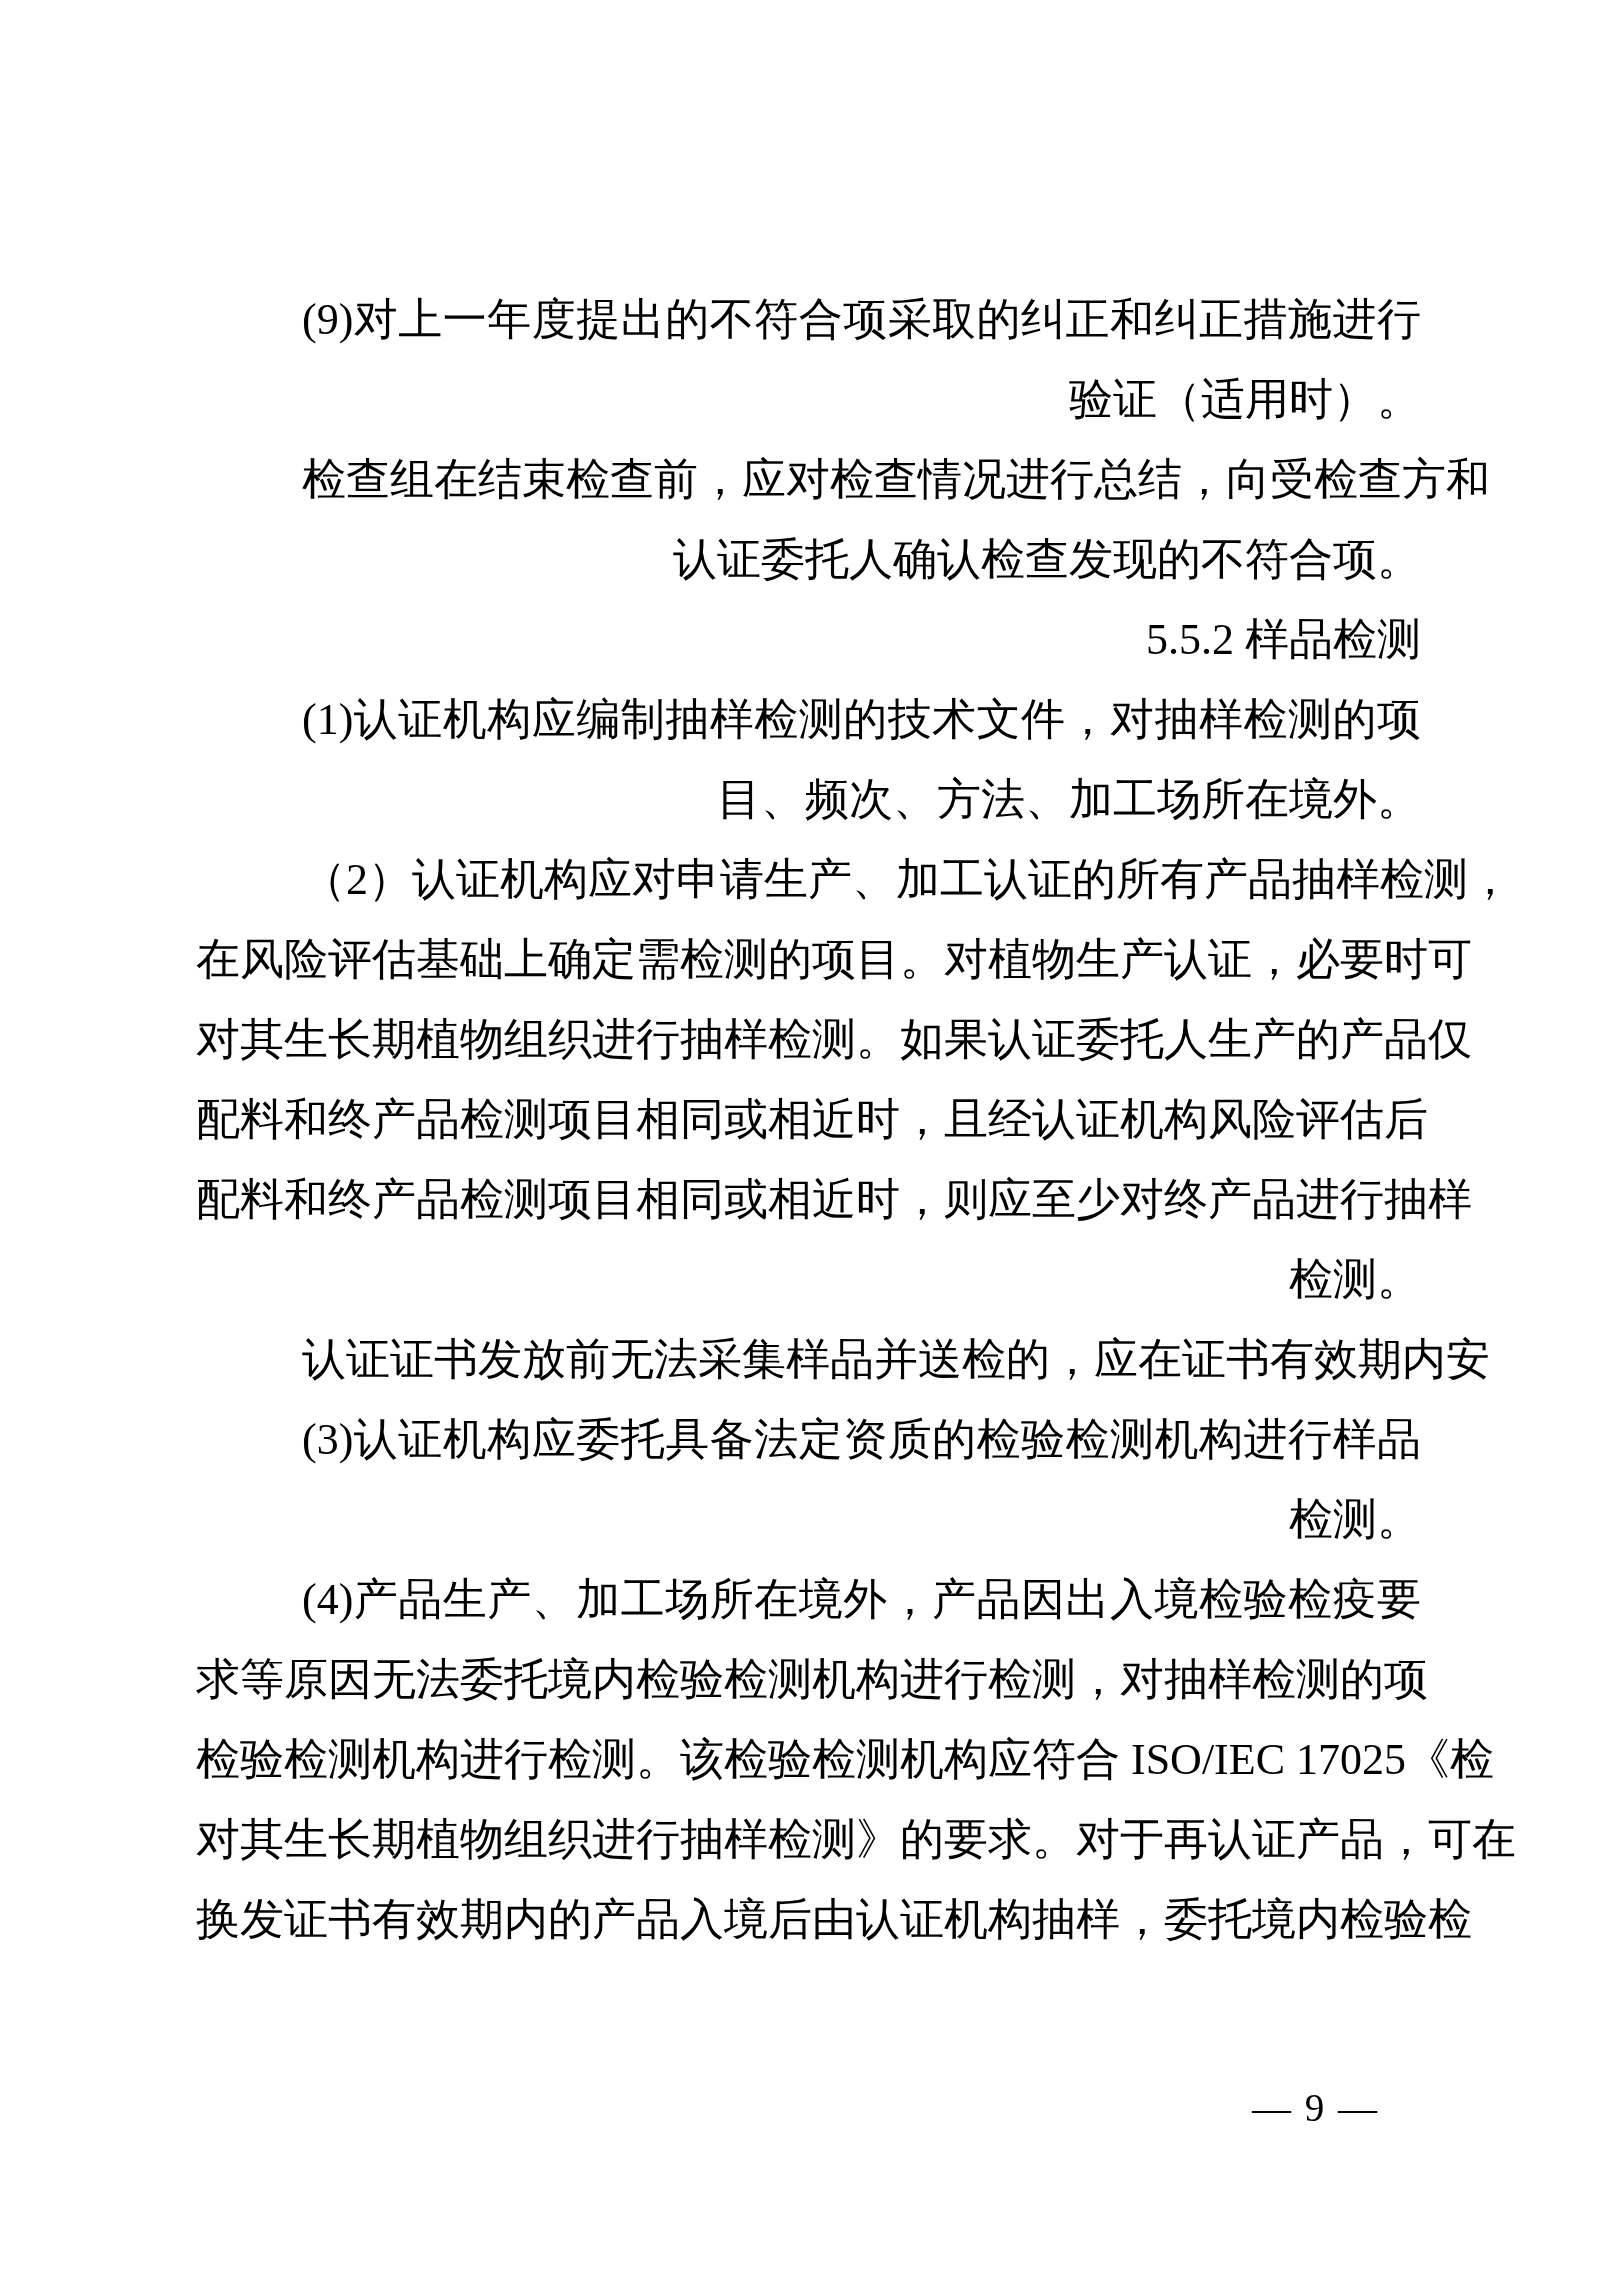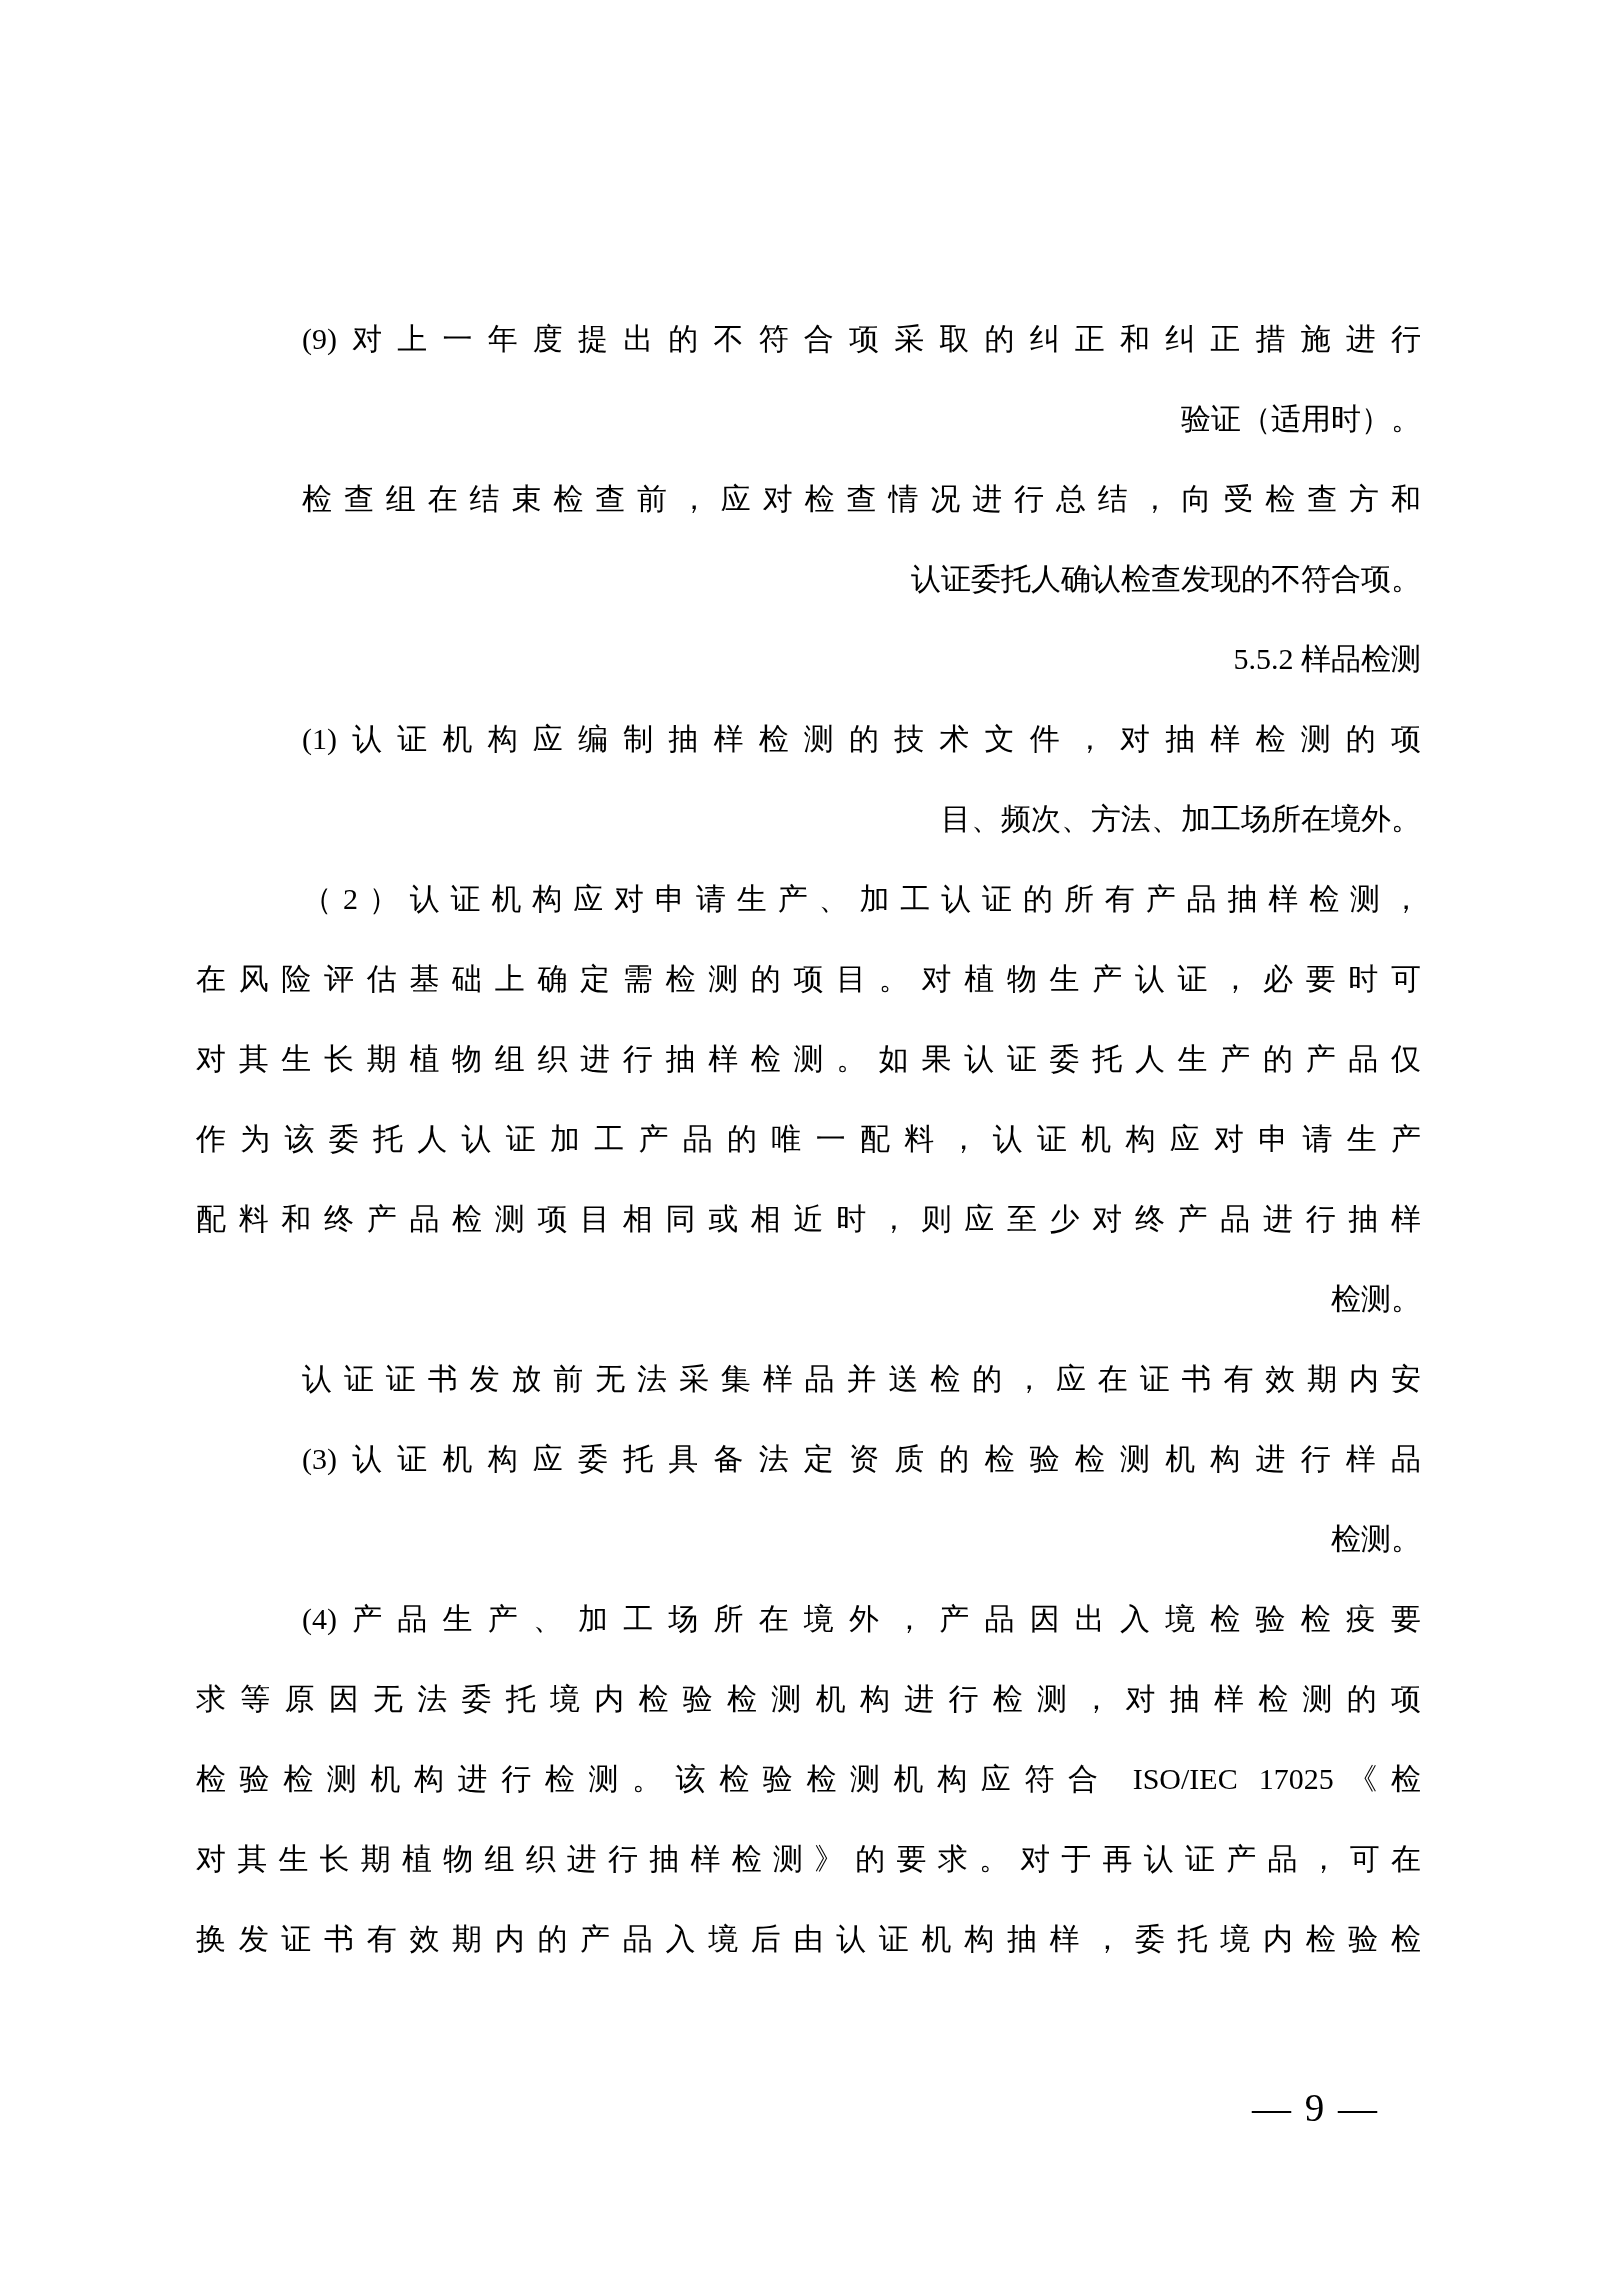--- a/index.html
+++ b/index.html
@@ -13,23 +13,23 @@
     height: 2293px;
     margin: 0 auto;
     background: #ffffff;
     overflow: hidden;
     color: #000000;
     font-family: "Liberation Serif", "DejaVu Serif", serif;
   }
   .body-text {
     position: absolute;
     left: 196px;
-    top: 299px;
+    top: 280px;
     width: 1225px;
-    font-size: 30px;
+    font-size: 44px;
   }
   .line {
     height: 80px;
     line-height: 80px;
     white-space: nowrap;
     text-align: right;
   }
   .line.indent {
     padding-left: 106px;
   }
@@ -57,21 +57,21 @@
       <div class="line indent fill">(9)对上一年度提出的不符合项采取的纠正和纠正措施进行</div>
       <div class="line">验证（适用时）。</div>
       <div class="line indent fill">检查组在结束检查前，应对检查情况进行总结，向受检查方和</div>
       <div class="line">认证委托人确认检查发现的不符合项。</div>
       <div class="line indent">5.5.2 样品检测</div>
       <div class="line indent fill">(1)认证机构应编制抽样检测的技术文件，对抽样检测的项</div>
       <div class="line">目、频次、方法、加工场所在境外。</div>
       <div class="line indent fill">（2）认证机构应对申请生产、加工认证的所有产品抽样检测，</div>
       <div class="line fill">在风险评估基础上确定需检测的项目。对植物生产认证，必要时可</div>
       <div class="line fill">对其生长期植物组织进行抽样检测。如果认证委托人生产的产品仅</div>
-      <div class="line fill">作为该委托人认证加工产品的唯一配料，认证机构应对申请生产</div>
+      <div class="line fill">配料和终产品检测项目相同或相近时，且经认证机构风险评估后</div>
       <div class="line fill">配料和终产品检测项目相同或相近时，则应至少对终产品进行抽样</div>
       <div class="line">检测。</div>
       <div class="line indent fill">认证证书发放前无法采集样品并送检的，应在证书有效期内安</div>
       <div class="line indent fill">(3)认证机构应委托具备法定资质的检验检测机构进行样品</div>
       <div class="line">检测。</div>
       <div class="line indent fill">(4)产品生产、加工场所在境外，产品因出入境检验检疫要</div>
       <div class="line fill">求等原因无法委托境内检验检测机构进行检测，对抽样检测的项</div>
       <div class="line fill">检验检测机构进行检测。该检验检测机构应符合 ISO/IEC 17025《检</div>
       <div class="line fill">对其生长期植物组织进行抽样检测》的要求。对于再认证产品，可在</div>
       <div class="line fill">换发证书有效期内的产品入境后由认证机构抽样，委托境内检验检</div>

